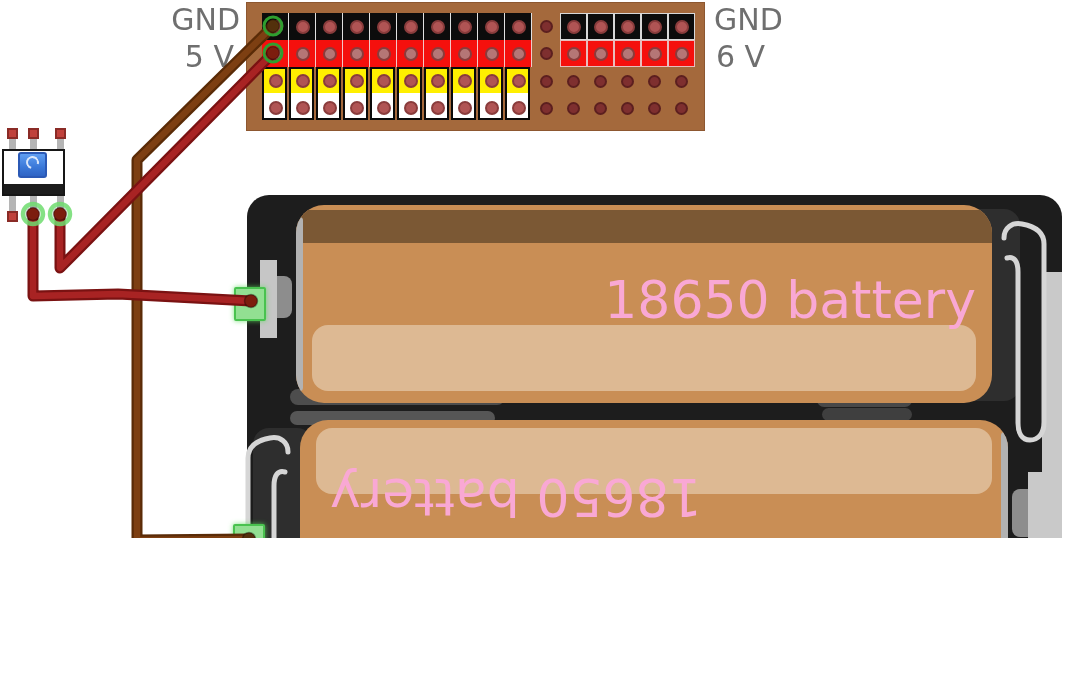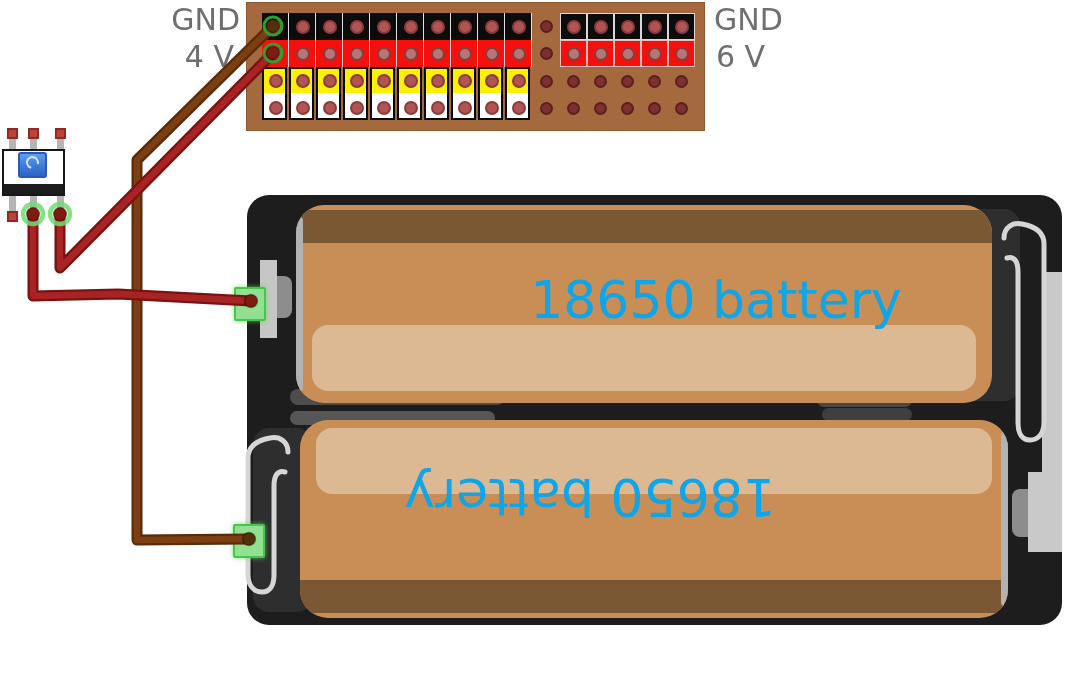--- a/index.html
+++ b/index.html
@@ -1,30 +1,30 @@
 <!DOCTYPE html>
 <html><head>
 <meta charset="utf-8">
 <style>
   html,body{margin:0;padding:0;background:#ffffff;}
-  #stage{position:relative;width:1071px;height:690px;background:#fff;overflow:hidden;
+  #stage{position:relative;width:1071px;height:538px;background:#fff;overflow:hidden;
          font-family:"DejaVu Sans",sans-serif;}
   .rail-label{position:absolute;color:#6f6f6f;font-size:30px;line-height:1.05;z-index:7;}
   .board{position:absolute;left:246px;top:2px;width:459px;height:129px;background:#a4693c;
          box-shadow:inset 0 0 0 1px #8d5730;z-index:5;}
   #rail-cells{position:absolute;left:0;top:0;width:1071px;height:690px;z-index:6;pointer-events:none;}
   .holder{position:absolute;left:247px;top:195px;width:815px;height:430px;background:#1d1d1d;
           border-radius:22px;z-index:10;}
   .endcap{position:absolute;background:#2e2e2e;border-radius:16px;}
   .seamshadow{position:absolute;border-radius:8px;}
   .battery{position:absolute;background:#c98e55;border-radius:28px;overflow:hidden;}
   .bat-dark{position:absolute;left:0;right:0;height:33px;background:#7b5834;}
   .bat-light{position:absolute;left:16px;right:16px;height:66px;background:#ddb993;border-radius:16px;}
   .bat-sliver{position:absolute;width:7px;top:12px;height:174px;background:#b2b2b2;border-radius:4px;}
-  .bat-label{position:absolute;color:#0ea5e9;font-size:52px;line-height:1.1;text-align:center;
+  .bat-label{position:absolute;color:#f9a8d4;font-size:52px;line-height:1.1;text-align:right;
              width:520px;white-space:nowrap;}
   .metal{position:absolute;z-index:22;}
   .pad{position:absolute;width:28px;height:30px;background:#92e092;border:2px solid #49c24f;
        border-radius:2px;box-shadow:0 0 5px rgba(90,220,90,.8);z-index:30;}
   .switch{position:absolute;left:0;top:125px;width:70px;height:102px;z-index:34;}
   .sw-pad{position:absolute;width:11px;height:11px;background:#c0413b;border:2px solid #8a2b26;box-sizing:border-box;}
   .sw-leg{position:absolute;width:7px;background:#b5b5b5;}
   .sw-body{position:absolute;left:2px;top:24px;width:63px;height:47px;background:#ffffff;
            border:2px solid #161616;box-sizing:border-box;}
   .sw-band{position:absolute;left:0;right:0;bottom:0;height:10px;background:#1d1d1d;}
@@ -155,21 +155,21 @@
       <div style="position: absolute; left: 674.5px; top: 46.5px; width: 14px; height: 14px; border-radius: 50%; background: rgb(181, 118, 118); border: 2px solid rgb(138, 60, 60); box-sizing: border-box;"></div>
       <div style="position: absolute; left: 675px; top: 74.5px; width: 13px; height: 13px; border-radius: 50%; background: rgb(126, 47, 47); border: 2px solid rgb(92, 31, 31); box-sizing: border-box;"></div>
       <div style="position: absolute; left: 675px; top: 101.5px; width: 13px; height: 13px; border-radius: 50%; background: rgb(126, 47, 47); border: 2px solid rgb(92, 31, 31); box-sizing: border-box;"></div>
       <div style="position: absolute; left: 539.5px; top: 20px; width: 13px; height: 13px; border-radius: 50%; background: rgb(126, 47, 47); border: 2px solid rgb(92, 31, 31); box-sizing: border-box;"></div>
       <div style="position: absolute; left: 539.5px; top: 47px; width: 13px; height: 13px; border-radius: 50%; background: rgb(126, 47, 47); border: 2px solid rgb(92, 31, 31); box-sizing: border-box;"></div>
       <div style="position: absolute; left: 539.5px; top: 74.5px; width: 13px; height: 13px; border-radius: 50%; background: rgb(126, 47, 47); border: 2px solid rgb(92, 31, 31); box-sizing: border-box;"></div>
       <div style="position: absolute; left: 539.5px; top: 101.5px; width: 13px; height: 13px; border-radius: 50%; background: rgb(126, 47, 47); border: 2px solid rgb(92, 31, 31); box-sizing: border-box;"></div>
     </div>
 
   <div class="rail-label" style="left:150px;top:4px;width:90px;text-align:right;">GND</div>
-  <div class="rail-label" style="left:150px;top:41px;width:84px;text-align:right;">4 V</div>
+  <div class="rail-label" style="left:150px;top:41px;width:84px;text-align:right;">5 V</div>
   <div class="rail-label" style="left:714px;top:4px;">GND</div>
   <div class="rail-label" style="left:716px;top:41px;">6 V</div>
 
   <div class="holder">
 
     <div class="endcap" style="left:713px;top:14px;width:60px;height:192px;"></div>
     <div class="endcap" style="left:6px;top:233px;width:60px;height:184px;"></div>
 
     <div class="seamshadow" style="left:43px;top:194px;width:215px;height:16px;background:#4d4d4d;"></div>
     <div class="seamshadow" style="left:43px;top:216px;width:205px;height:14px;background:#565656;"></div>

